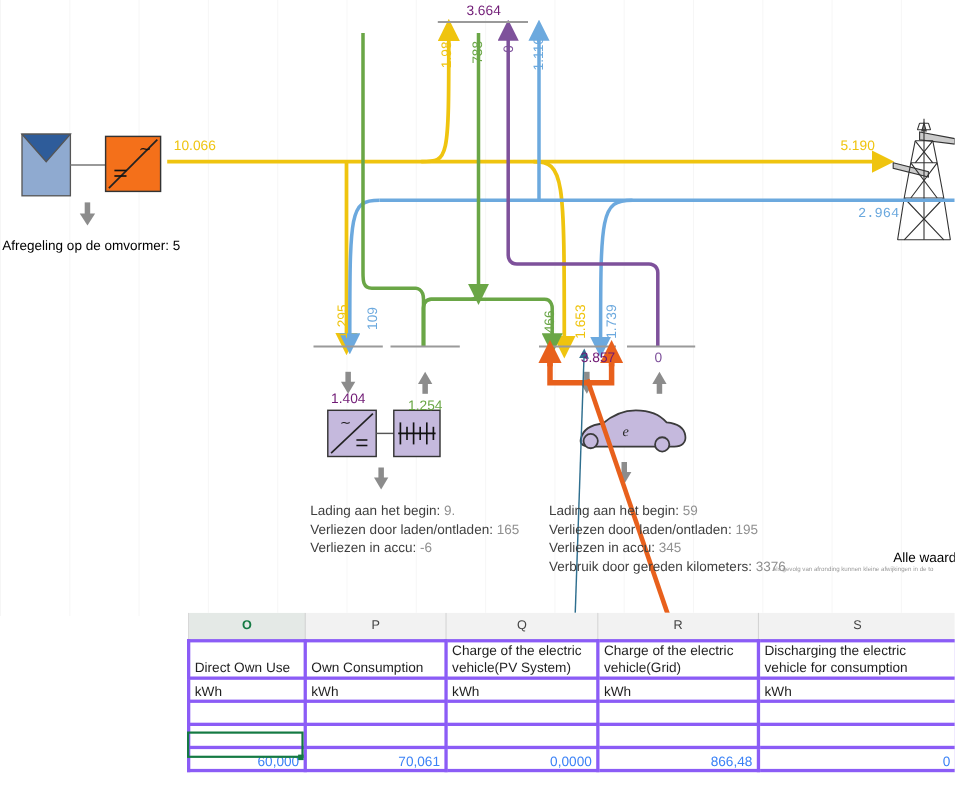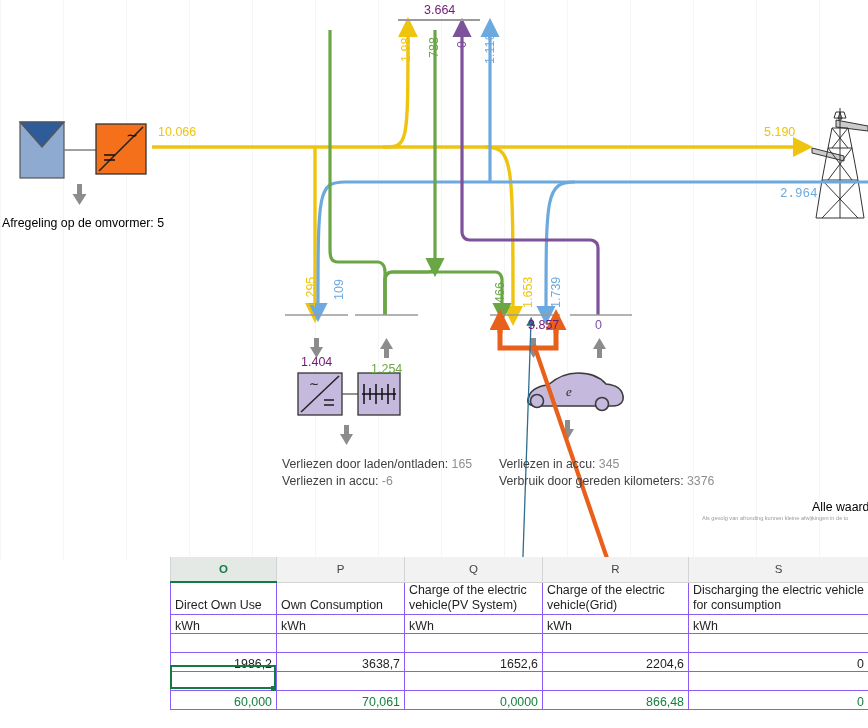--- a/index.html
+++ b/index.html
@@ -42,27 +42,27 @@
   .sheet col.c1{width:106px}
   .sheet col.c2{width:128px}
   .sheet col.c3{width:138px}
   .sheet col.c4{width:146px}
   .sheet col.c5{width:180px}
   .hdr td{
     height:22px;background:#f2f2f2;border:1px solid #d4d4d4;border-top:none;
     text-align:center;color:#444;font-size:11.5px;vertical-align:middle;
   }
   .hdr td.sel{background:#e4e9e6;border-bottom:2px solid #147a43;color:#147a43;font-weight:bold;}
-  .sheet td.cell{border:1px solid #8b5cf6;padding:0 4px;vertical-align:bottom;height:18px;}
+  .sheet td.cell{border:3px solid #8b5cf6;padding:0 4px;vertical-align:bottom;height:18px;}
   .r-title td{height:46px;vertical-align:bottom;line-height:15.5px;white-space:normal;}
   .r-unit td{height:20px;}
   .r-blank td{height:20px;}
   .r-val td{height:24px;text-align:right;vertical-align:middle;}
   .r-gap td{height:16px;}
-  .r-last td{height:20px;text-align:right;color:#15803d;}
+  .r-last td{height:20px;text-align:right;color:#3b82f6;}
   .selbox{
     position:absolute;left:0px;top:108px;width:106px;height:24px;
     border:2px solid #147a43;box-sizing:border-box;pointer-events:none;
   }
   .selhandle{position:absolute;left:101px;top:129px;width:5px;height:5px;background:#147a43;}
 </style>
 </head>
 <body>
 
 <div class="stage">
@@ -245,27 +245,33 @@
   <div class="lbl vert lbl-blue" style="left:550px;top:308px;">1.739</div>
 
   <div class="lbl lbl-gray" style="left:301px;top:319px;margin-top:37px;">1.404</div>
   <div class="lbl lbl-green" style="left:371px;top:319px;margin-top:44px;">1.254</div>
   <div class="lbl lbl-gray" style="left:508px;top:319px;margin-left:20px;">3.857</div>
   <div class="lbl lbl-purple" style="left:595px;top:319px;">0</div>
 
   <div class="note-big" style="left:2px;top:216px;">Afregeling op de omvormer: 5</div>
 
   <div class="txtblock" style="left:282px;top:456px;">
+    <div><span>Lading aan het begin:</span>
+         <span class="v">9.</span></div>
     <div><span>Verliezen door laden/ontladen:</span>
          <span class="v">165</span></div>
     <div><span>Verliezen in accu:</span>
          <span class="v">-6</span></div>
   </div>
 
   <div class="txtblock" style="left:499px;top:456px;">
+    <div><span>Lading aan het begin:</span>
+         <span class="v">59</span></div>
+    <div><span>Verliezen door laden/ontladen:</span>
+         <span class="v">195</span></div>
     <div><span>Verliezen in accu:</span>
          <span class="v">345</span></div>
     <div><span>Verbruik door gereden kilometers:</span>
          <span class="v">3376</span></div>
   </div>
 
   <div class="note-big" style="left:812px;top:500px;">Alle waarde</div>
   <div class="note-small" style="left:702px;top:515px;">Als gevolg van afronding kunnen kleine afwijkingen in de to</div>
 
   <div class="sheet">
@@ -299,27 +305,20 @@
         <td class="cell">kWh</td>
         <td class="cell">kWh</td>
       </tr>
       <tr class="r-blank">
         <td class="cell"></td>
         <td class="cell"></td>
         <td class="cell"></td>
         <td class="cell"></td>
         <td class="cell"></td>
       </tr>
-      <tr class="r-val">
-        <td class="cell">1986,2</td>
-        <td class="cell">3638,7</td>
-        <td class="cell">1652,6</td>
-        <td class="cell">2204,6</td>
-        <td class="cell">0</td>
-      </tr>
       <tr class="r-gap">
         <td class="cell"></td>
         <td class="cell"></td>
         <td class="cell"></td>
         <td class="cell"></td>
         <td class="cell"></td>
       </tr>
       <tr class="r-last">
         <td class="cell">60,000</td>
         <td class="cell">70,061</td>

